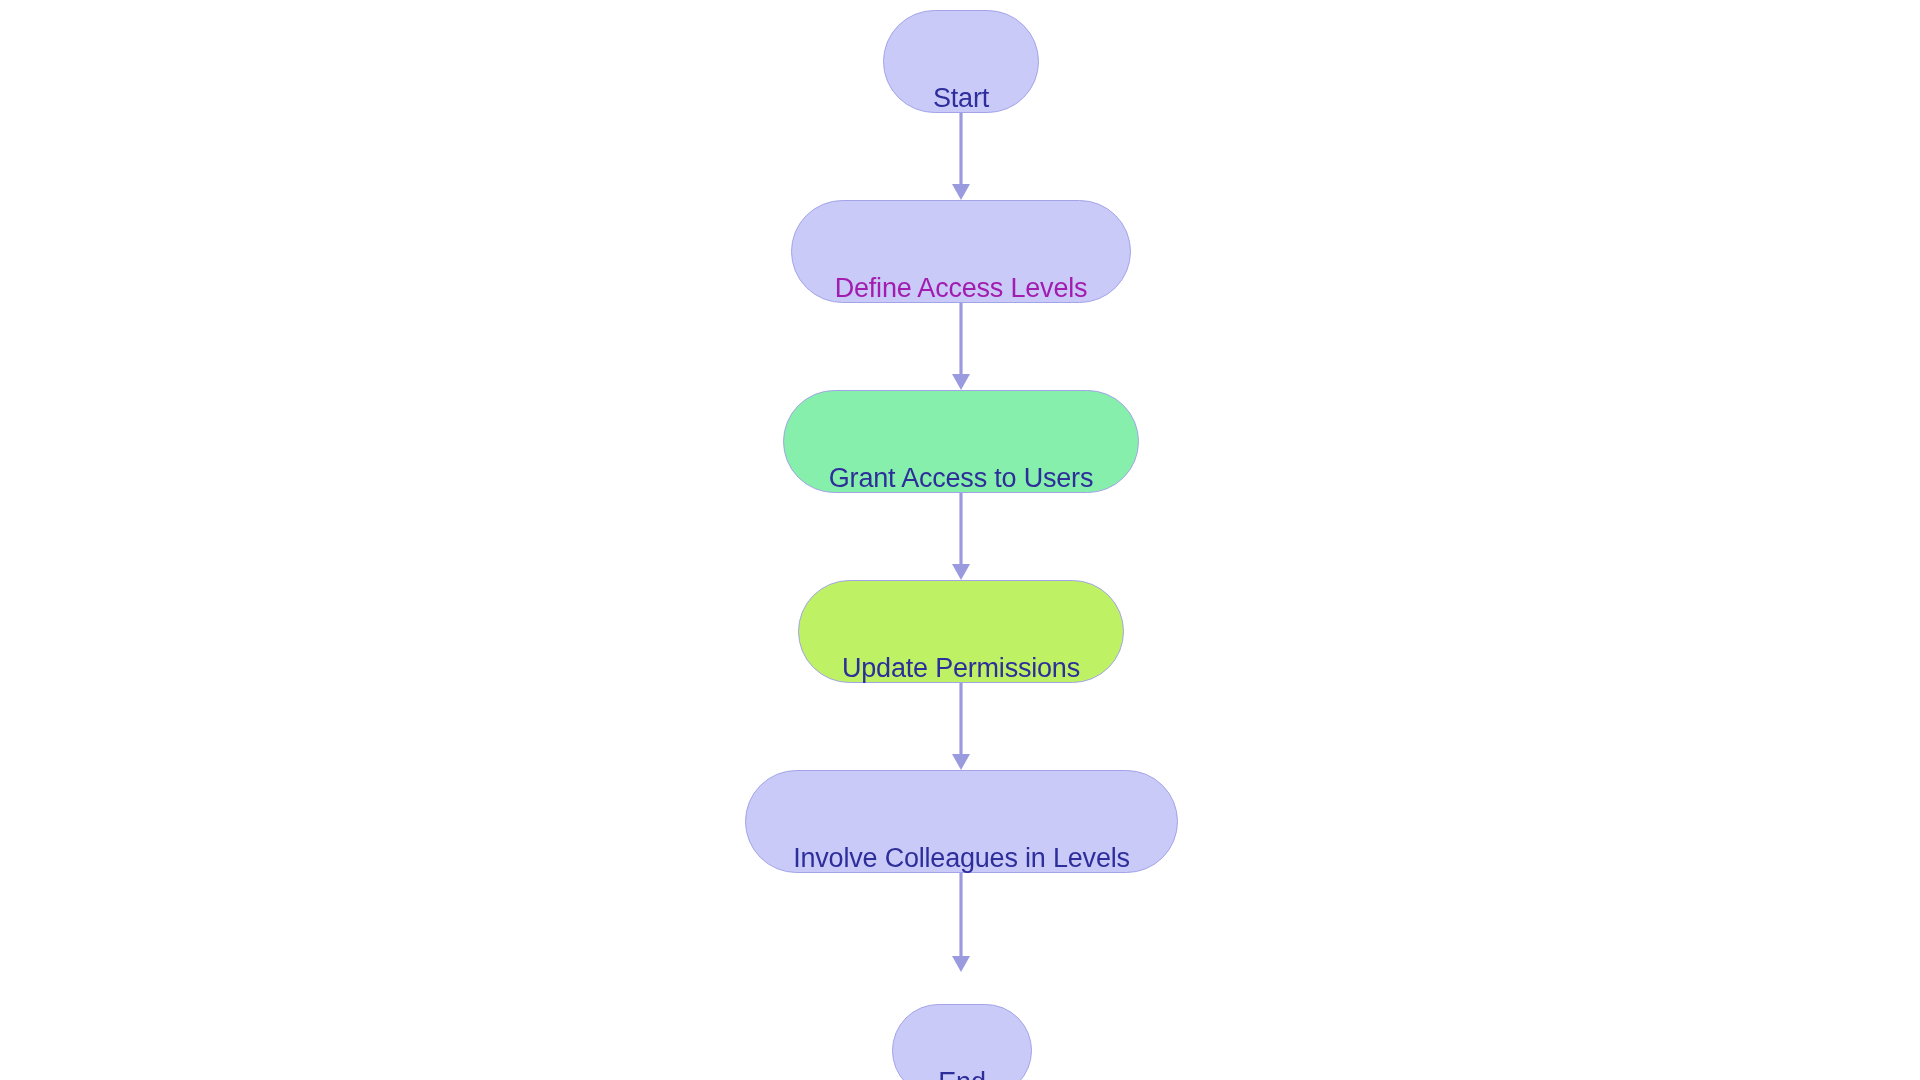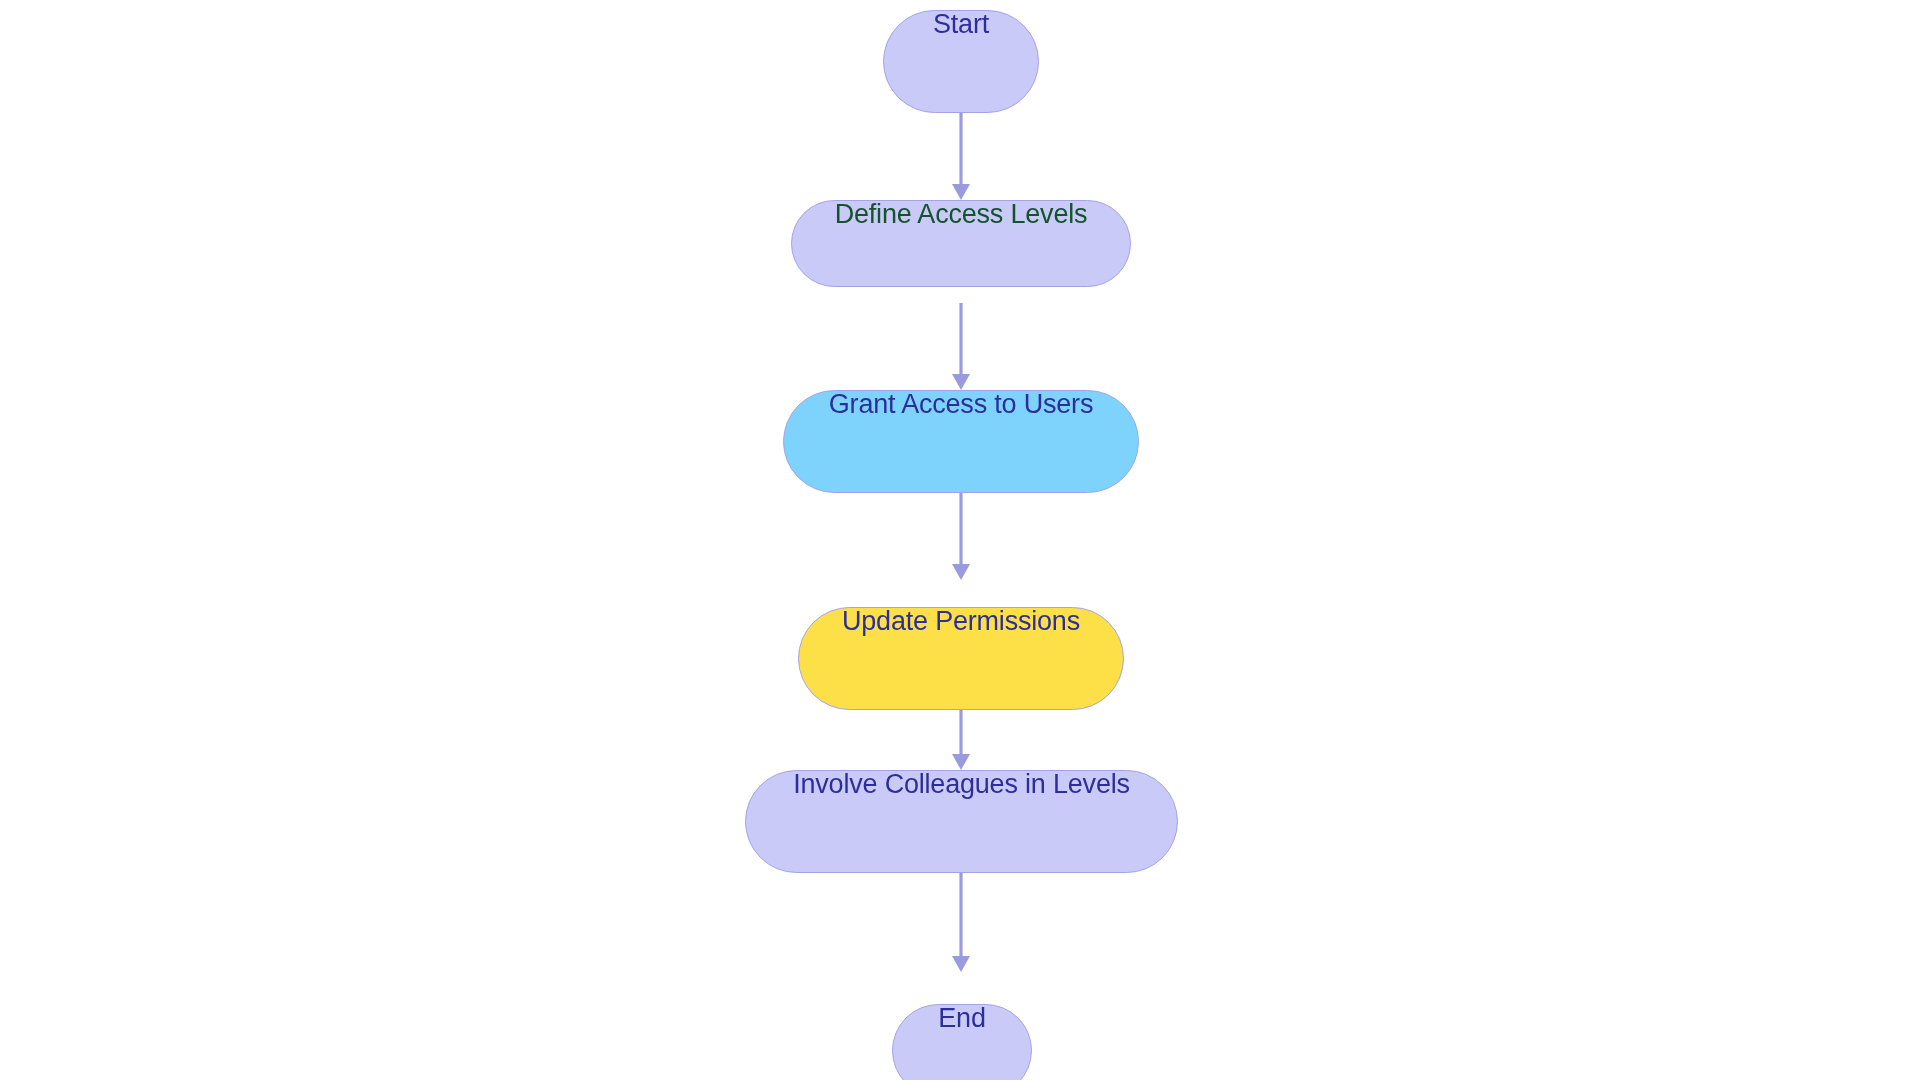--- a/index.html
+++ b/index.html
@@ -23,21 +23,21 @@
     position: absolute;
     left: 0;
     top: 0;
     width: 1920px;
     height: 1080px;
   }
   .node {
     position: absolute;
     box-sizing: border-box;
     display: flex;
-    align-items: flex-start;
+    align-items: flex-end;
     justify-content: center;
     background: #c9caf8;
     border: 1.6px solid #a3a4e8;
     border-radius: 999px;
     color: #2e2e9b;
     font-family: "Liberation Sans", sans-serif;
     font-size: 27px;
     font-weight: 400;
     letter-spacing: -0.2px;
     white-space: nowrap;
@@ -75,27 +75,27 @@
           <line x1="961" y1="873" x2="961" y2="958" stroke="#9a9bdf" stroke-width="3.2"></line>
           <polygon points="952,956 970,956 961,972" fill="#9a9bdf"></polygon>
         </g>
       </g>
   </svg>
 
   <div id="nodes-group">
       <div class="node" style="left: 883px; top: 10px; width: 156px; height: 103px; background: rgb(201, 202, 248); border-color: rgb(163, 164, 232); color: rgb(46, 46, 155);">
         <span class="node-label">Start</span>
       </div>
-      <div class="node" style="left: 791px; top: 200px; width: 340px; height: 87px; background: rgb(201, 202, 248); border-color: rgb(163, 164, 232); color: #14532d;">
+      <div class="node" style="left: 791px; top: 200px; width: 340px; height: 103px; background: rgb(201, 202, 248); border-color: rgb(163, 164, 232); color: #a21caf;">
         <span class="node-label">Define Access Levels</span>
       </div>
-      <div class="node" style="left: 783px; top: 390px; width: 356px; height: 103px; background: #7dd3fc; border-color: rgb(163, 164, 232); color: rgb(46, 46, 155);">
+      <div class="node" style="left: 783px; top: 390px; width: 356px; height: 103px; background: #86efac; border-color: rgb(163, 164, 232); color: rgb(46, 46, 155);">
         <span class="node-label">Grant Access to Users</span>
       </div>
-      <div class="node" style="left: 798px; top: 580px; width: 326px; height: 103px; background: #fde047; border-color: rgb(163, 164, 232); color: rgb(46, 46, 155); margin-top: 27px;">
+      <div class="node" style="left: 798px; top: 580px; width: 326px; height: 103px; background: #bef264; border-color: rgb(163, 164, 232); color: rgb(46, 46, 155);">
         <span class="node-label">Update Permissions</span>
       </div>
       <div class="node" style="left: 745px; top: 770px; width: 433px; height: 103px; background: rgb(201, 202, 248); border-color: rgb(163, 164, 232); color: rgb(46, 46, 155);">
         <span class="node-label">Involve Colleagues in Levels</span>
       </div>
       <div class="node" style="left: 892px; top: 1004px; width: 140px; height: 93px; background: rgb(201, 202, 248); border-color: rgb(163, 164, 232); color: rgb(46, 46, 155);">
         <span class="node-label">End</span>
       </div>
     </div>
 

